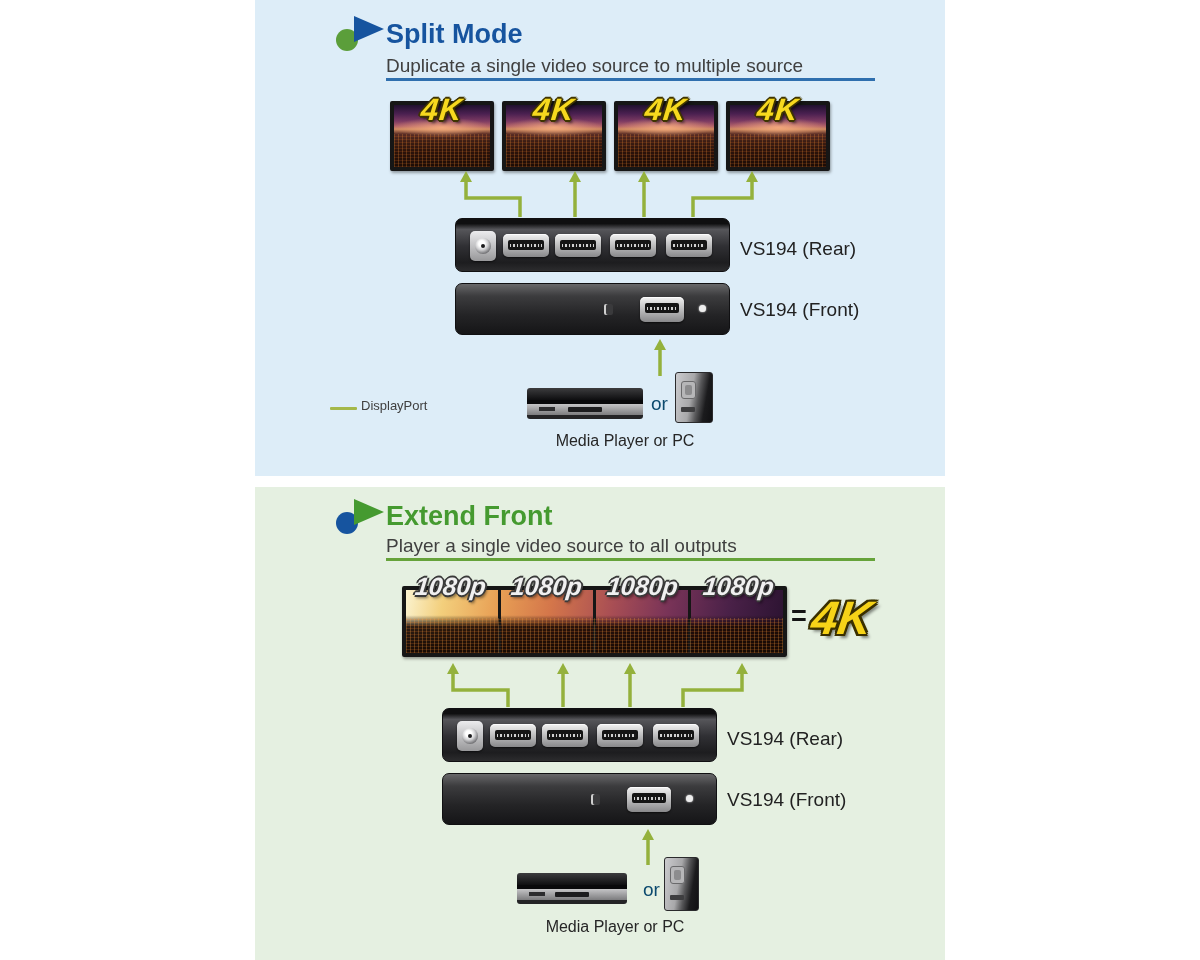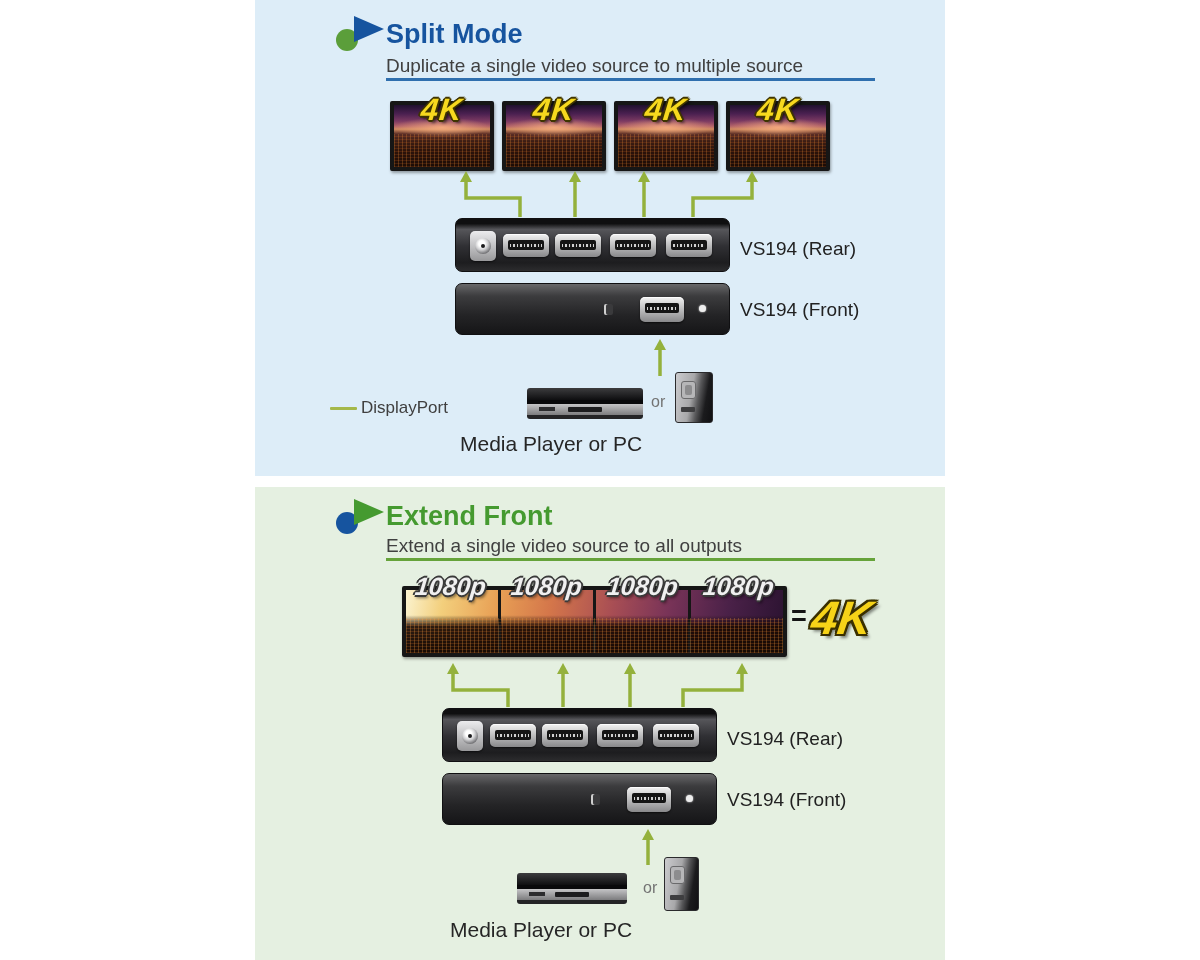--- a/index.html
+++ b/index.html
@@ -85,37 +85,37 @@
   .dport i::after { content:''; position:absolute; left:2px; right:2px; top:4px; height:3px;
     background:repeating-linear-gradient(90deg,#d0d0d0 0 1.5px,#1a1a1a 1.5px 3.5px); }
   .dport.fport { top:13px; width:44px; height:25px; }
   .indicator { position:absolute; width:9px; height:11px; border-radius:2px; background:#3a3a3c;
     box-shadow:inset 2px 0 0 #cfcfcf; }
   .led { position:absolute; width:7px; height:7px; border-radius:50%; background:#ededed; box-shadow:0 0 2px #fff; }
   .dev-label { position:absolute; font-size:19px; color:#222222; }
 
   
   .legend-line { position:absolute; width:27px; height:3px; background:#a4b84a; border-radius:1px; }
-  .legend-text { position:absolute; font-size:17px; color:#404040; }
+  .legend-text { position:absolute; font-size:13px; color:#404040; }
 
   
   .player { position:absolute; }
   .player .ptop  { height:12px; background:linear-gradient(180deg,#3c3c3e,#0e0e10); border-radius:3px 3px 0 0; }
   .player .pmid  { height:4px; background:#08080a; }
   .player .pface { position:relative; height:11px; background:linear-gradient(180deg,#c4c4c6,#7c7c7e); }
   .player .pface .slot { position:absolute; left:50%; top:3px; transform:translateX(-50%); width:34px; height:5px; background:#1c1c1e; border-radius:1px; }
   .player .pface .disp { position:absolute; left:12px; top:3px; width:16px; height:4px; background:#2c2c2e; }
   .player .pbase { height:4px; background:#242426; border-radius:0 0 3px 3px; }
-  .or-label { position:absolute; font-size:16px; color:#737373; }
+  .or-label { position:absolute; font-size:19px; color:#0c4a6e; }
   .tower { position:absolute; border-radius:3px; border:1px solid #2a2a2c;
     background:linear-gradient(100deg,#cccccf 0%,#a8a8aa 42%,#58585a 60%,#1b1b1d 78%,#101012 100%); }
   .tower .tdrive { position:absolute; left:5px; top:8px; width:15px; height:18px; border:1px solid #6a6a6c; border-radius:3px; background:#b6b6b8; }
   .tower .tdrive::after { content:''; position:absolute; left:3px; top:3px; width:7px; height:10px; background:#8c8c8e; border-radius:2px; }
   .tower .tbtn { position:absolute; left:5px; bottom:10px; width:14px; height:5px; background:#3e3e40; border-radius:1px; }
-  .source-label { position:absolute; width:330px; text-align:left; font-size:21px; color:#262626; }
+  .source-label { position:absolute; width:330px; text-align:center; font-size:16px; color:#262626; }
 
   svg.arrows { position:absolute; left:0; top:0; pointer-events:none; }
 </style>
 </head>
 <body>
 
 <div class="canvas">
 
   <section class="panel blue">
     <span class="bullet-dot dot-green" style="left:81px; top:29px;"></span>
@@ -203,21 +203,21 @@
       <span class="tdrive"></span>
         <span class="tbtn"></span>
     </div>
     <div class="source-label" style="left:205px; top:432px;">Media Player or PC</div>
   </section>
 
   <section class="panel green">
     <span class="bullet-dot dot-blue" style="left:81px; top:25px;"></span>
     <span class="bullet-tri tri-green" style="left:99px; top:12px;"></span>
     <h2 class="mode-title green-t" style="left:131px; top:14px;">Extend Front</h2>
-    <div class="mode-sub" style="left:131px; top:48px;">Extend a single video source to all outputs</div>
+    <div class="mode-sub" style="left:131px; top:48px;">Player a single video source to all outputs</div>
     <div class="rule green-r" style="left:131px; top:71px; width:489px;"></div>
 
     <div class="pano-wrap" style="left:147px; top:99px;">
       <span class="badge1080" style="left:0px;">1080p</span>
       <span class="badge1080" style="left:96px;">1080p</span>
       <span class="badge1080" style="left:192px;">1080p</span>
       <span class="badge1080" style="left:288px;">1080p</span>
       <div class="pano">
         <span class="pdiv" style="left:92px;"></span>
         <span class="pdiv" style="left:187px;"></span>

